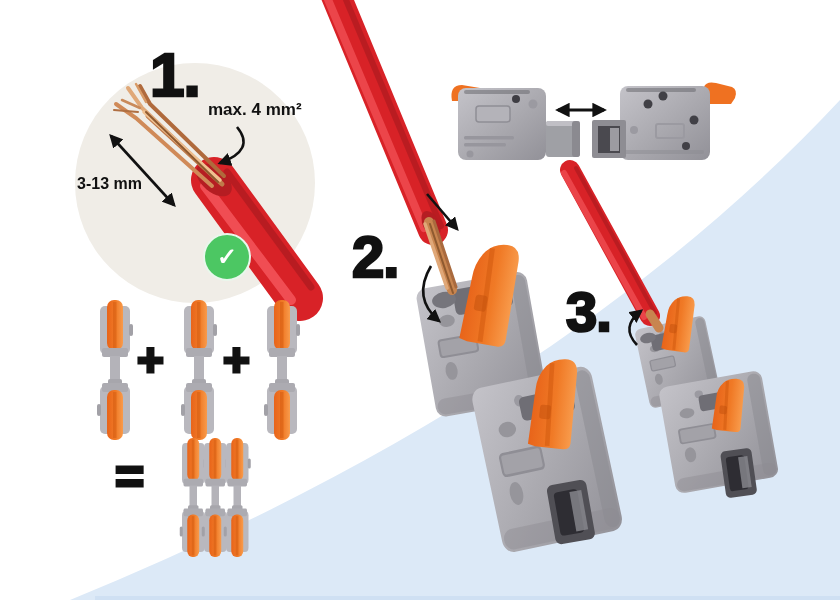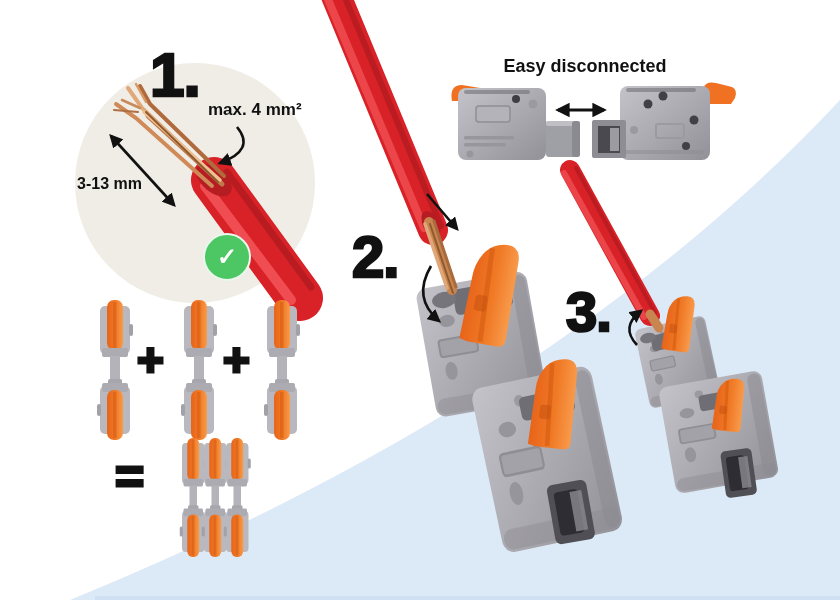--- a/index.html
+++ b/index.html
@@ -218,15 +218,14 @@
 <div class="txt" id="maxlbl">max. 4 mm²</div>
 <div class="txt" id="lenlbl">3-13 mm</div>
 <div id="checkbadge">
   <span>✓</span>
 </div>
 <div class="txt sym" id="plus1">+</div>
 <div class="txt sym" id="plus2">+</div>
 <div class="txt sym" id="equals">=</div>
 <div class="txt num" id="n2">2.</div>
 <div class="txt num" id="n3">3.</div>
-<div class="txt" id="easylbl">Easy disconnected</div>
 
 </div>
 
 </body></html>

